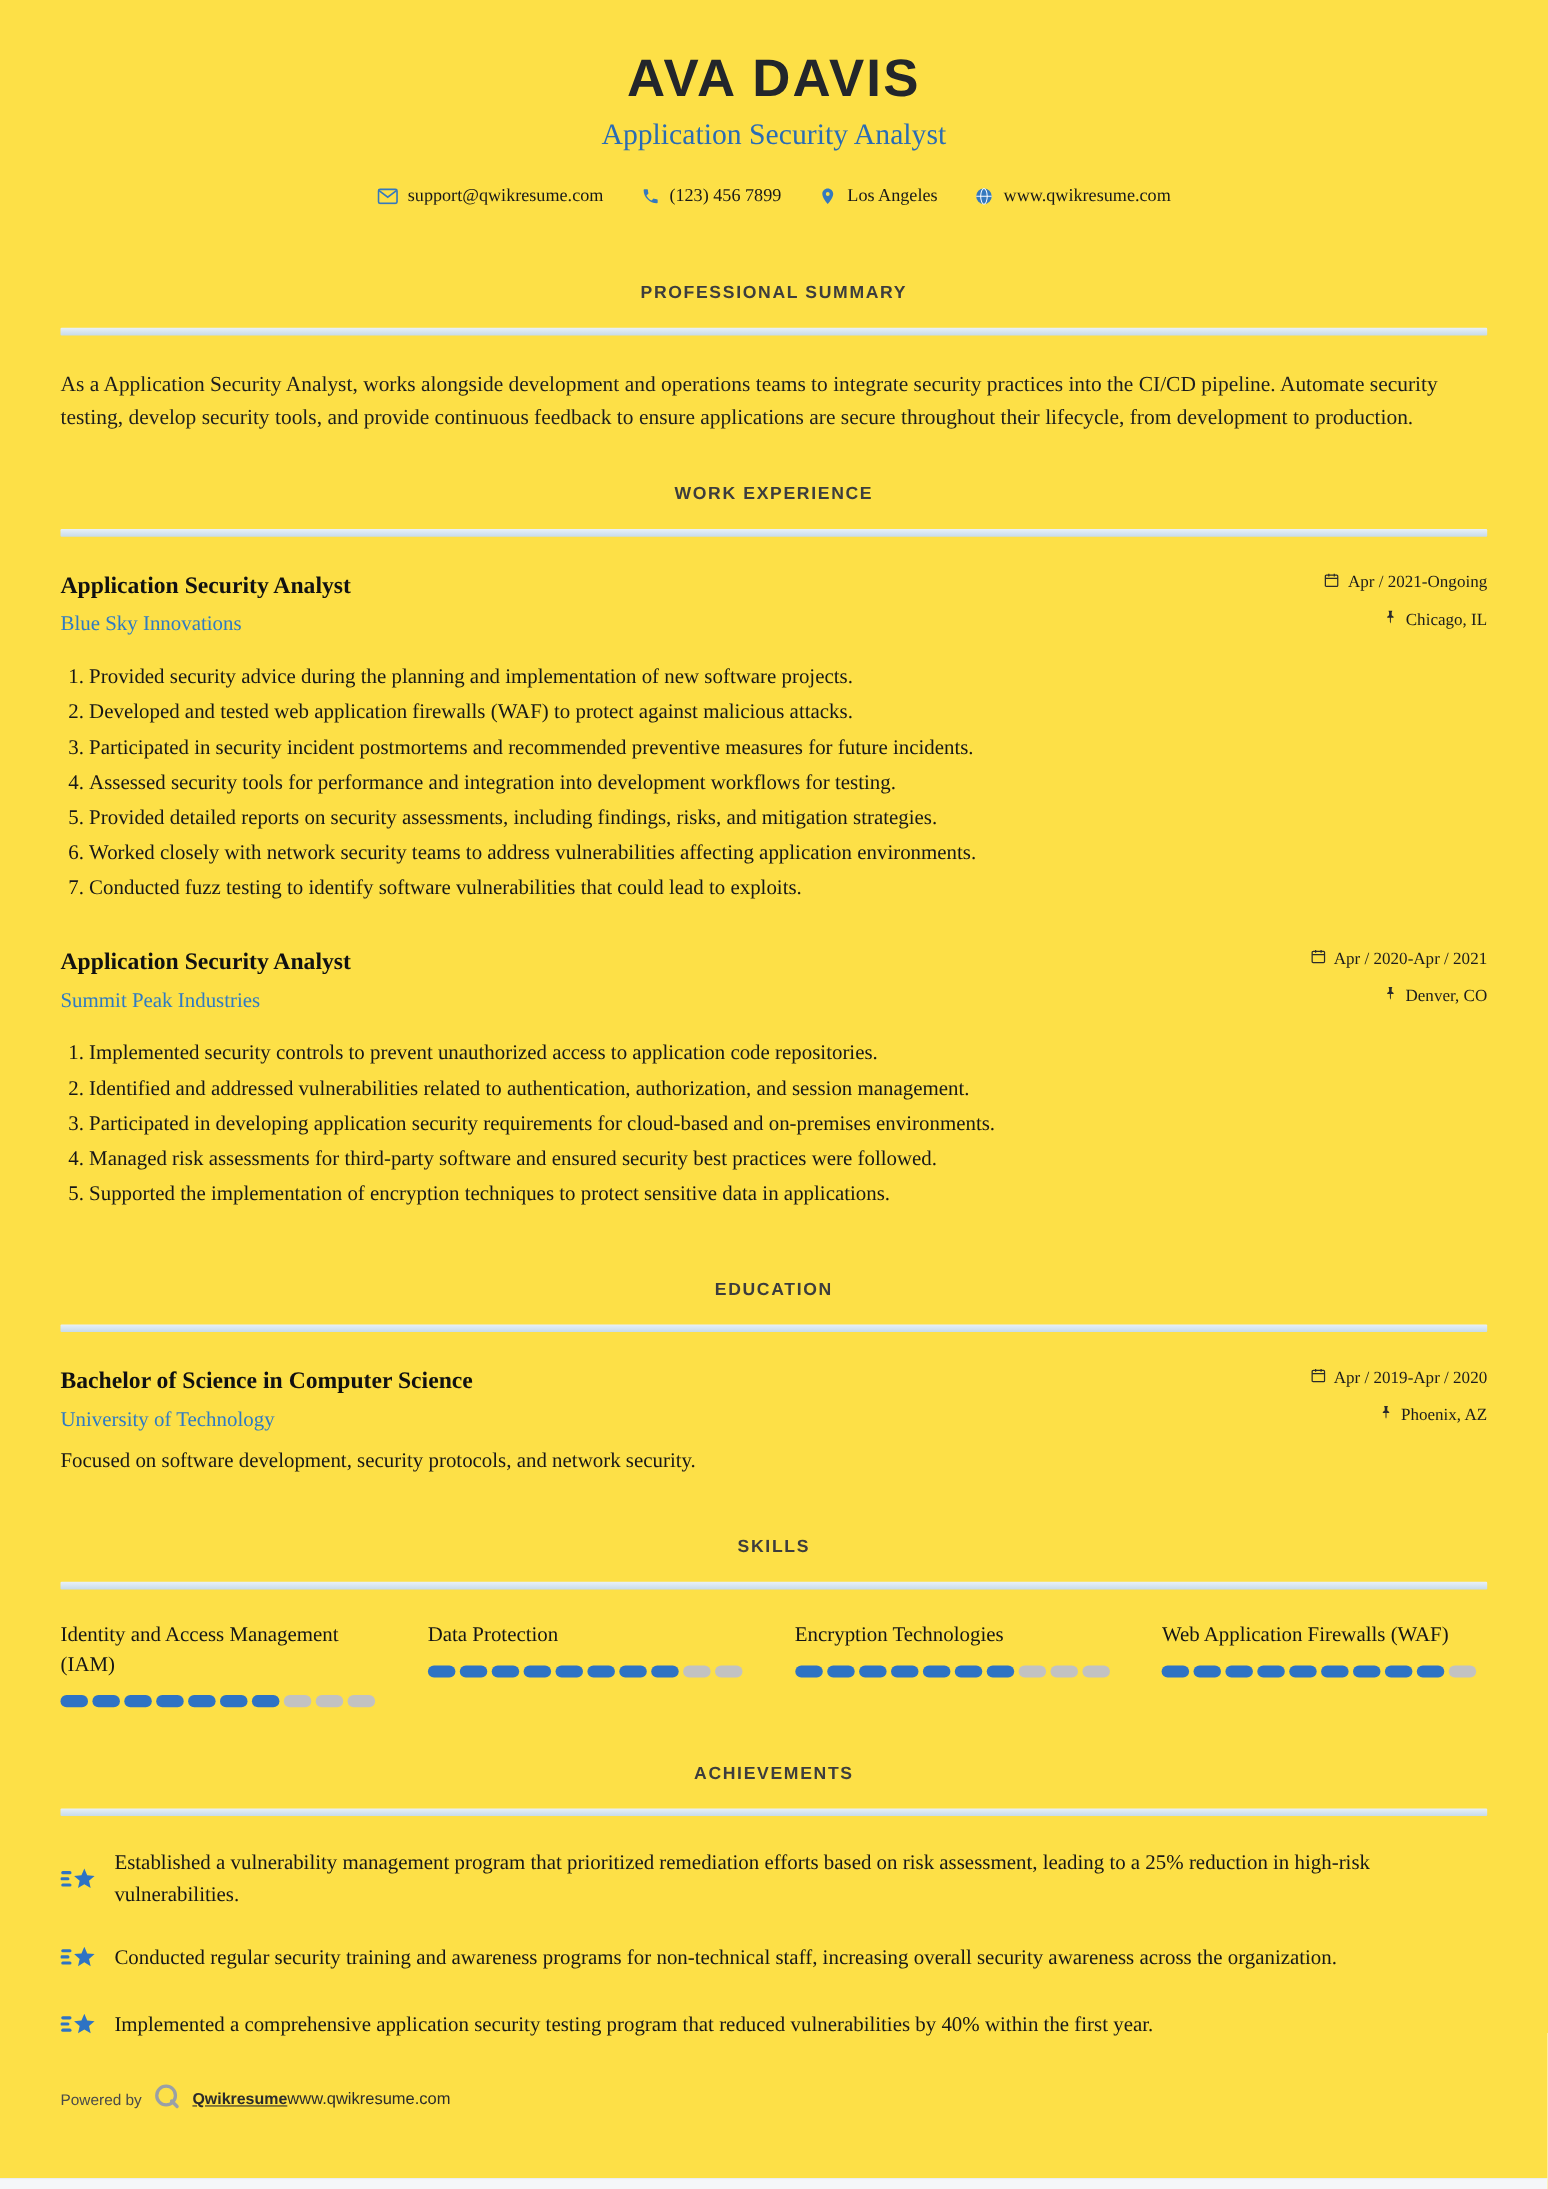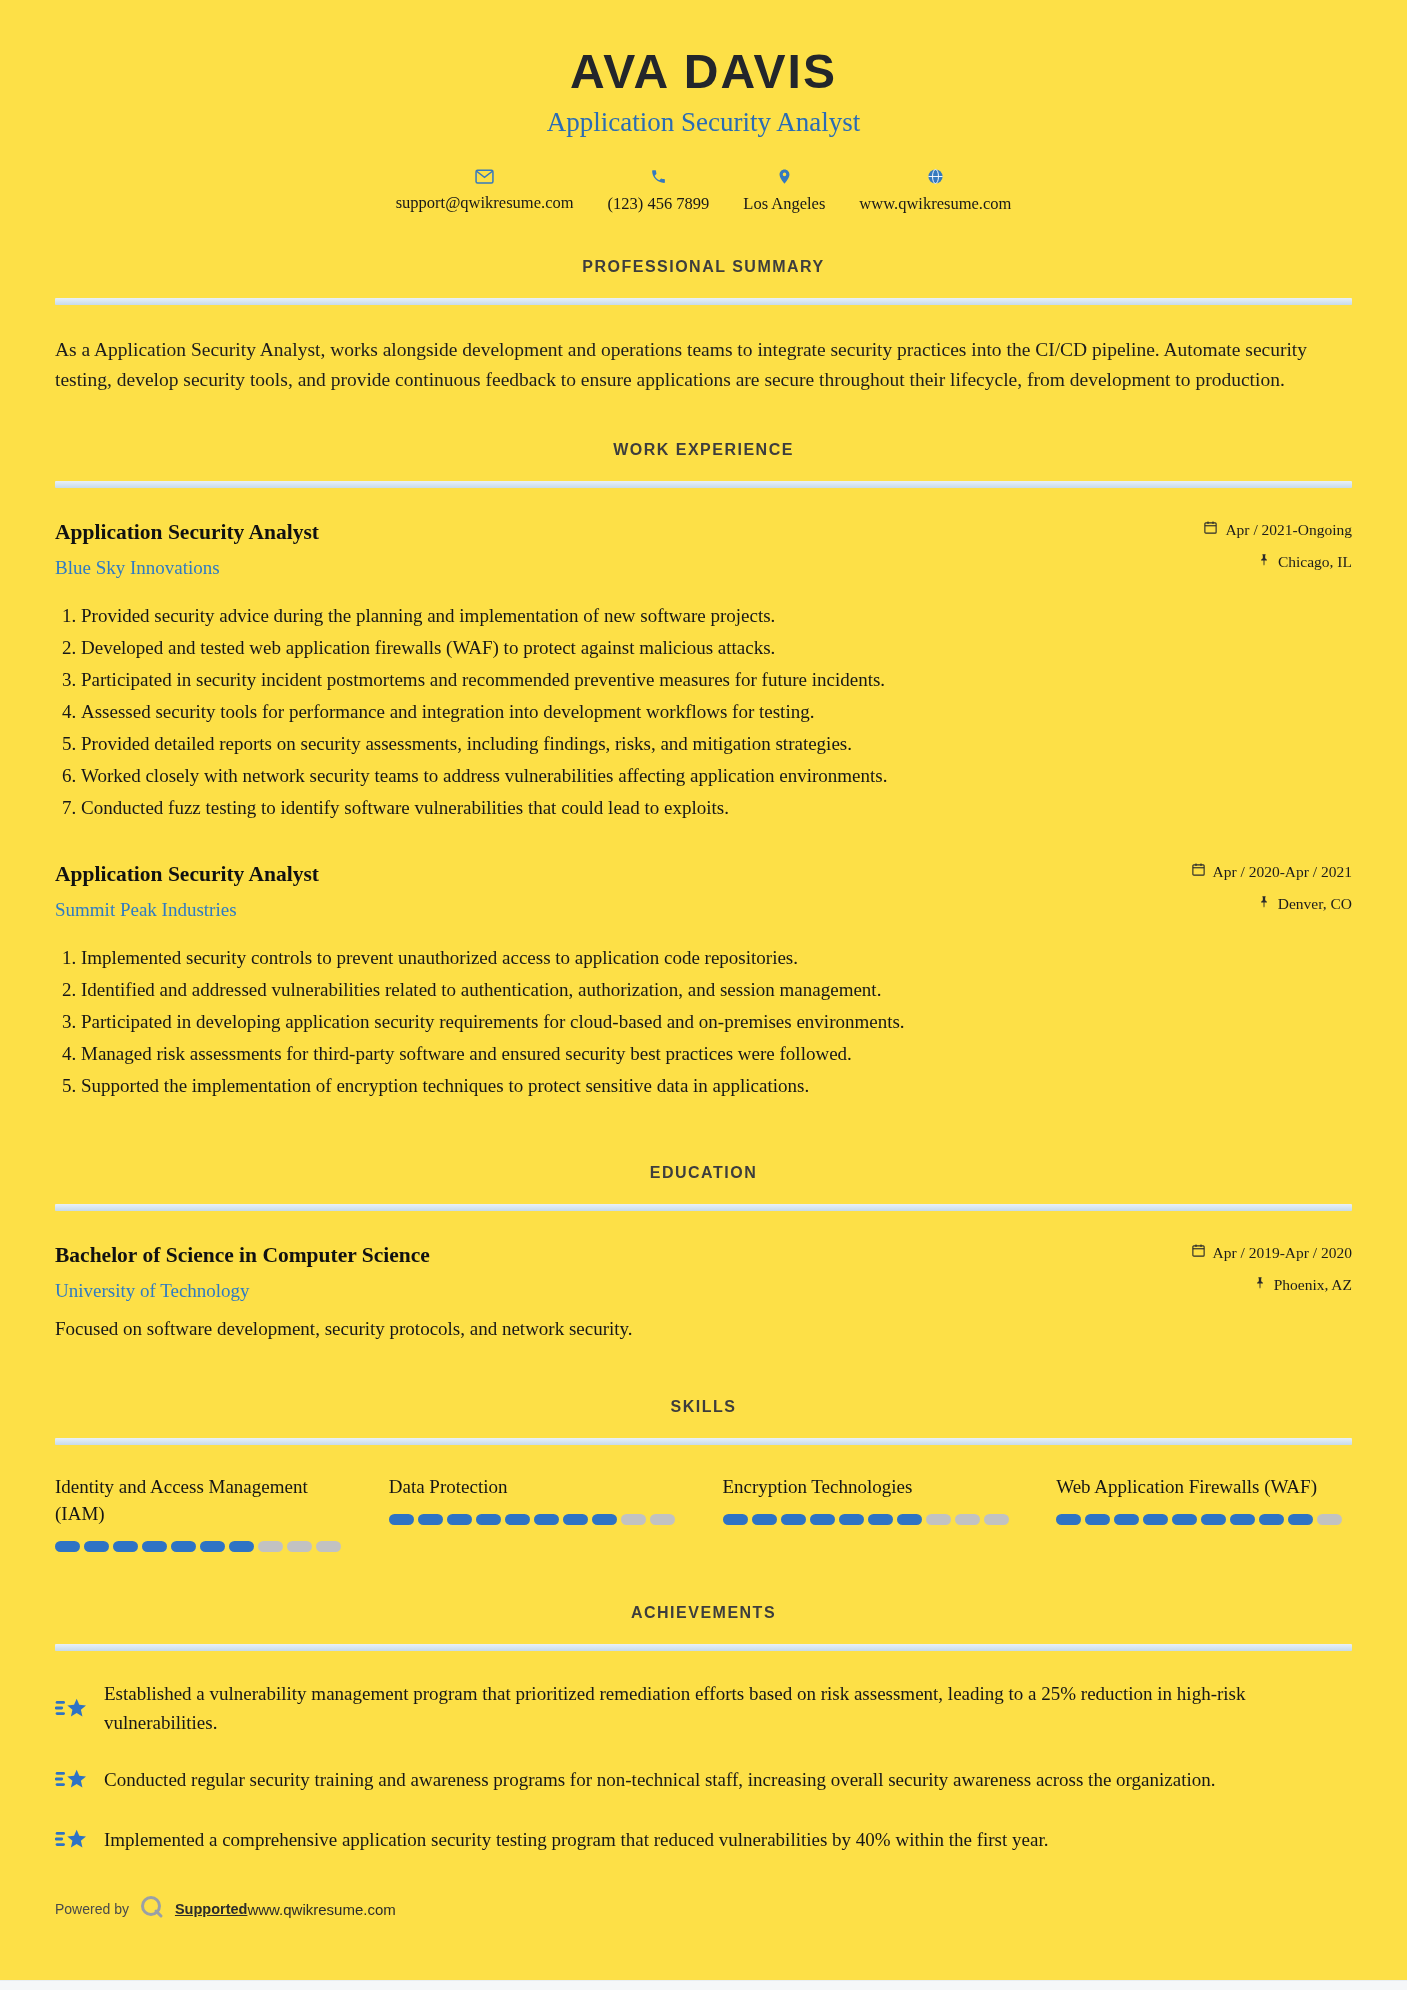--- a/index.html
+++ b/index.html
@@ -17,21 +17,21 @@
   }
   .name {
     font-family:"Liberation Sans","DejaVu Sans",sans-serif;
     font-size:48px; font-weight:800; letter-spacing:2px; color:#23262b;
   }
   .subtitle { margin-top:8px; font-size:27px; color:#2a6cb5; }
   .contact-row {
     margin-top:30px; display:flex; justify-content:center; align-items:center; gap:14px;
     font-size:16.5px; color:#181818;
   }
-  .contact-item { display:inline-flex; align-items:center; gap:9px; padding:0 10px;flex-direction:column; }
+  .contact-item { display:inline-flex; align-items:center; gap:9px; padding:0 10px; }
   .contact-item svg { display:block; }
 
   
   .content { padding:0 55px; }
   .sec-heading {
     margin:26px 0 0; text-align:center;
     font-family:Liberation Sans, sans-serif;
     font-size:16px; font-weight:700; letter-spacing:1.5px; color:#3d3d3d;
   }
   .divider { height:7px; margin-top:22px; background:linear-gradient(180deg,#e9f1f7,#c7dbea); border-radius:1px; }
@@ -369,19 +369,19 @@
 
   <footer class="footer">
     <div class="footer-left">
       <span class="powered-by">Powered by</span>
       <span>
         <svg viewBox="0 0 26 26" width="26" height="26">
             <circle cx="12" cy="12" r="8.5" fill="none" stroke="#9aa0a6" stroke-width="3"></circle>
             <path d="M17 17l5 5" stroke="#9aa0a6" stroke-width="3" stroke-linecap="round"></path>
           </svg>
       </span>
-      <a class="brand-link">Supported</a>
+      <a class="brand-link">Qwikresume</a>
     </div>
     <span class="footer-site">www.qwikresume.com</span>
   </footer>
   <div class="bottom-strip"></div>
 
 </div>
 
 </body></html>

